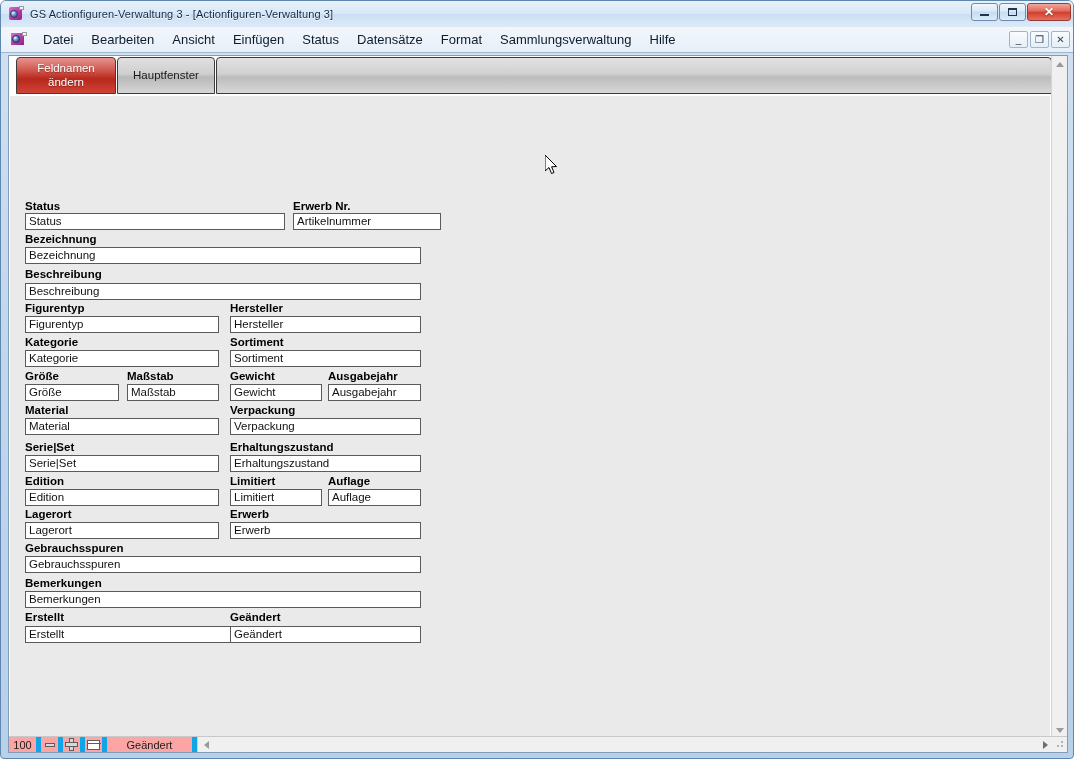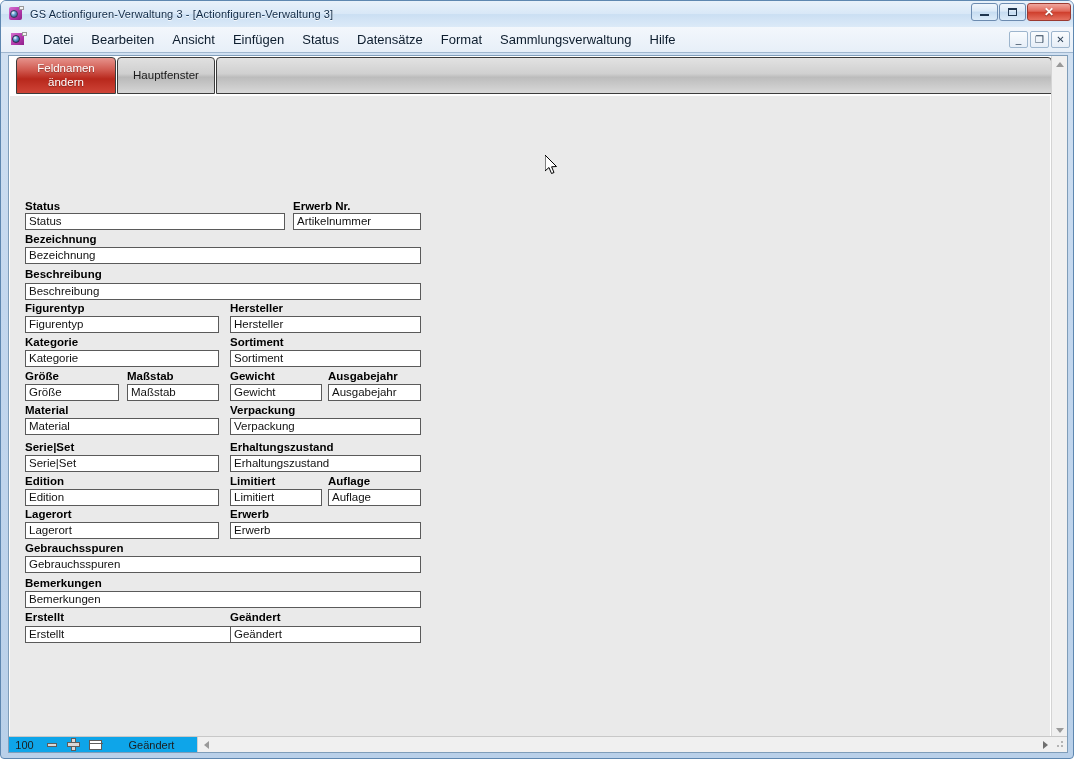--- a/index.html
+++ b/index.html
@@ -213,23 +213,23 @@
   
   #status-bar {
     position: absolute; left: 0; bottom: 0;
     width: 1058px; height: 16px;
     background: #f5f5f5;
     border-top: 1px solid #c8c8c8;
     display: flex; align-items: stretch;
     font-size: 11px; color: #1d1d1d;
   }
   .sb-cell {
-    border-right: 1px solid #0ea5e9;
-    display: flex; align-items: center; justify-content: center;
-    background: #0ea5e9;
+    border-right: 5px solid #0ea5e9;
+    display: flex; align-items: center; justify-content: center;
+    background: #fca5a5;
   }
   #sb-zoom { width: 32px; }
   #sb-zoomout { width: 22px; }
   #sb-zoomin { width: 22px; }
   #sb-page { width: 22px; }
   #sb-mode { width: 90px; }
   #hscroll {
     flex: 1; position: relative; background: #f0f0f0;
     border-left: 1px solid #cfcfcf;
   }
@@ -322,21 +322,21 @@
       </div>
       <div class="tab" id="tab-hauptfenster">Hauptfenster</div>
       <div id="tab-filler"></div>
     </div>
 
     <div id="form-canvas">
 
       <div class="fld-label" style="left:15px;top:104px">Status</div>
       <div class="fld-input" style="left:15px;top:117px;width:260px">Status</div>
       <div class="fld-label" style="left:283px;top:104px">Erwerb Nr.</div>
-      <div class="fld-input" style="left:283px;top:117px;width:128px">Artikelnummer</div>
+      <div class="fld-input" style="left:283px;top:117px;width:148px">Artikelnummer</div>
 
       <div class="fld-label" style="left:15px;top:137px">Bezeichnung</div>
       <div class="fld-input" style="left:15px;top:151px;width:396px">Bezeichnung</div>
 
       <div class="fld-label" style="left:15px;top:172px">Beschreibung</div>
       <div class="fld-input" style="left:15px;top:187px;width:396px">Beschreibung</div>
 
       <div class="fld-label" style="left:15px;top:206px">Figurentyp</div>
       <div class="fld-input" style="left:15px;top:220px;width:194px">Figurentyp</div>
       <div class="fld-label" style="left:220px;top:206px">Hersteller</div>

